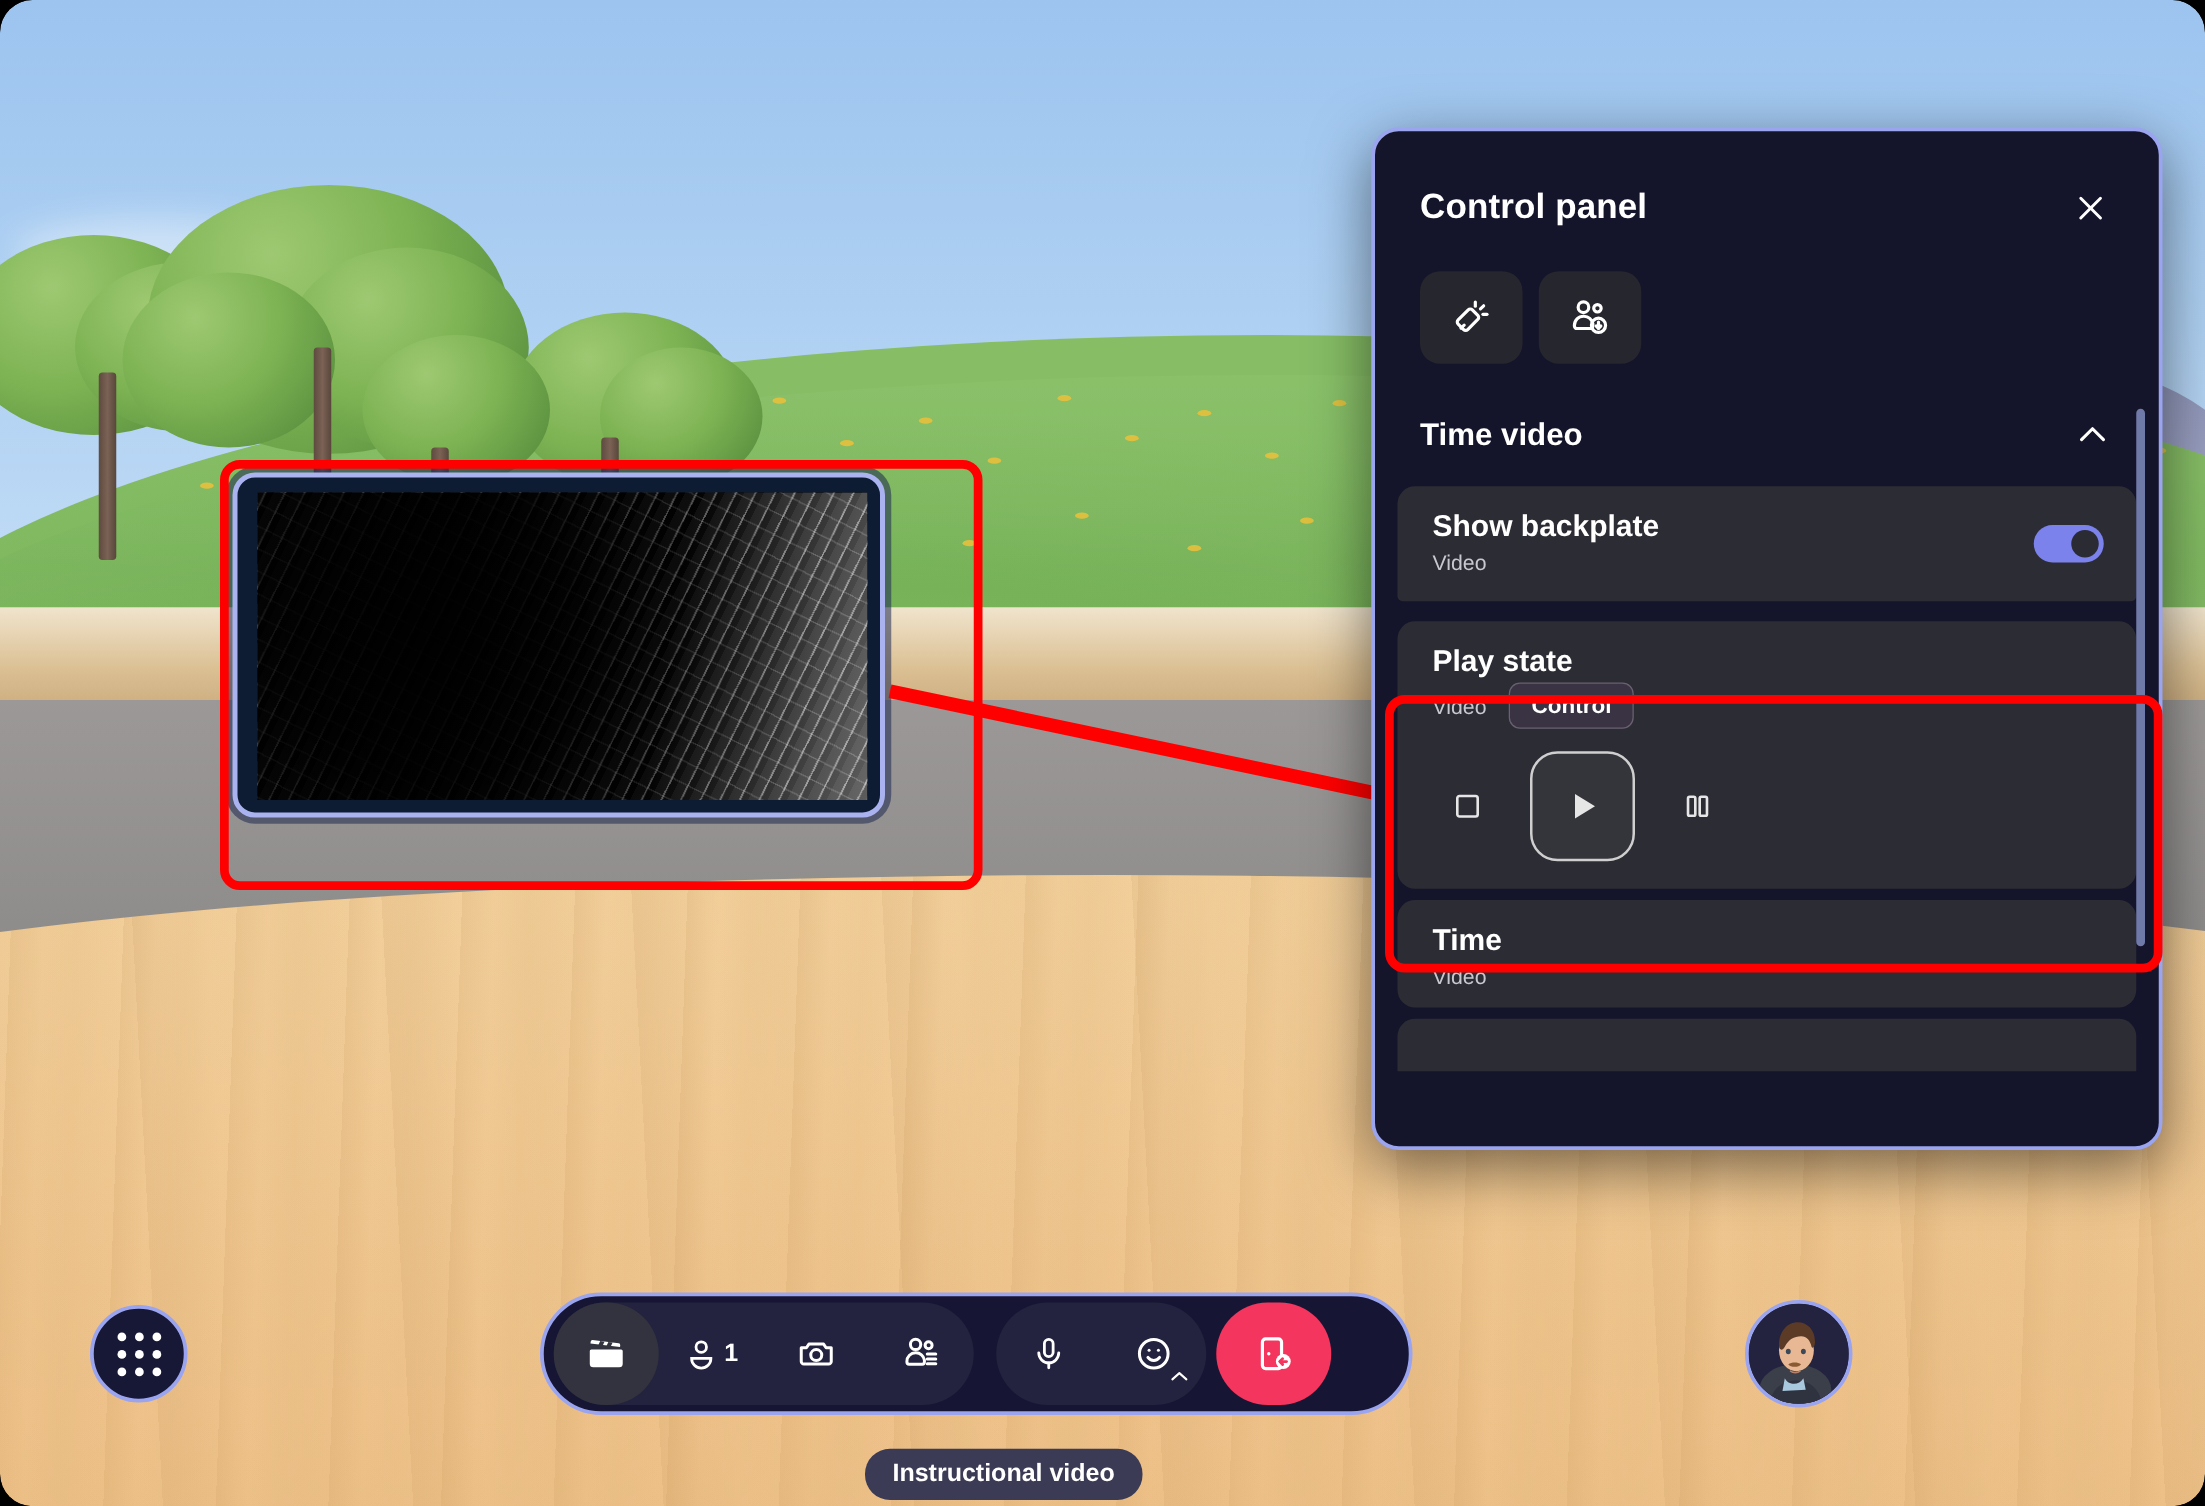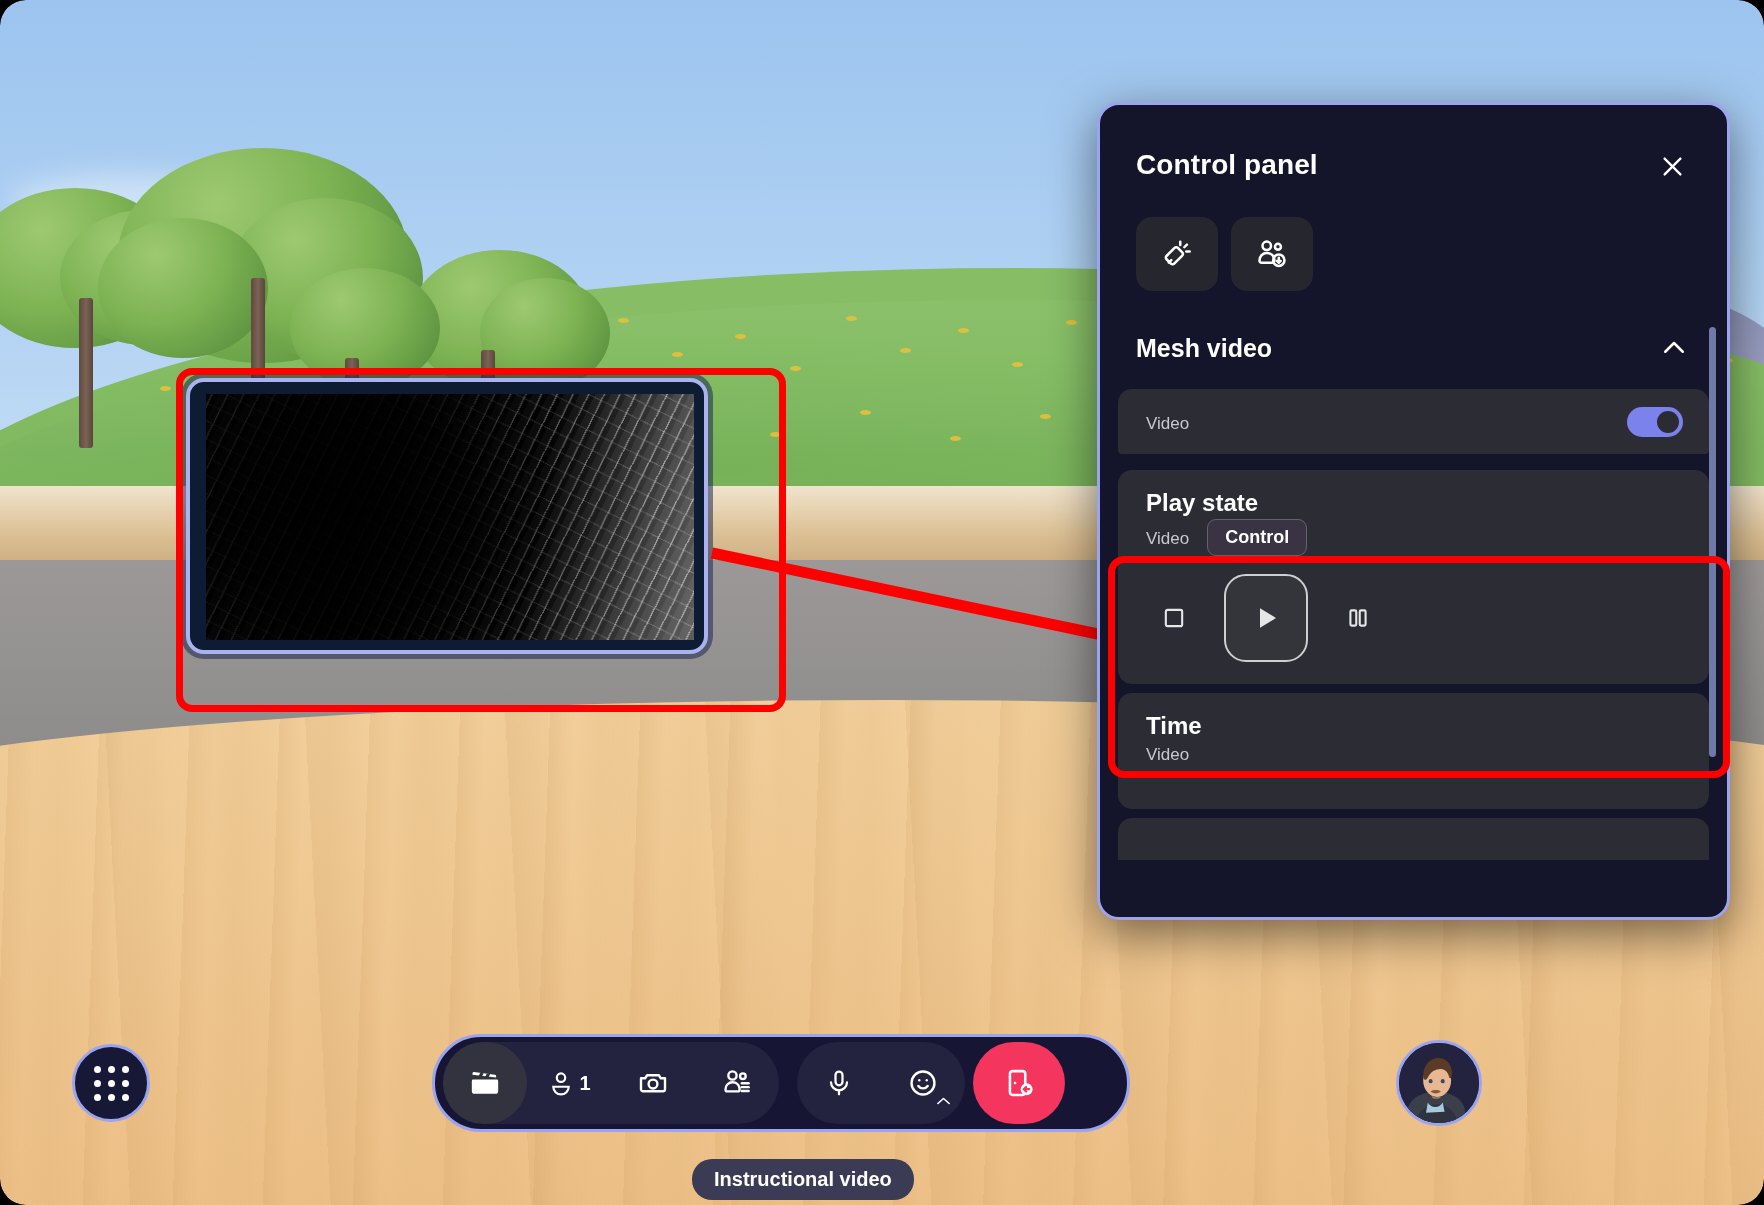--- a/index.html
+++ b/index.html
@@ -557,29 +557,30 @@
           <circle cx="16.8" cy="16.4" r="4"></circle>
           <path d="M16.8 14.6v3.4"></path>
           <path d="M15.5 16.8l1.3 1.3 1.3-1.3"></path>
         </svg>
       </div>
     </div>
 
     <div class="cp-body">
 
       <div class="section-head">
-        <div class="section-title">Mesh video</div>
+        <div class="section-title">Time video</div>
         <div class="chev">
           <svg width="30" height="30" viewBox="0 0 24 24" fill="none" stroke="currentColor" stroke-width="2" stroke-linecap="round" stroke-linejoin="round">
             <polyline points="5,15 12,8 19,15"></polyline>
           </svg>
         </div>
       </div>
 
       <div class="prop-card first">
+        <div class="prop-name">Show backplate</div>
         <div class="prop-sub">Video</div>
         <div class="toggle">
           <div class="knob"></div>
         </div>
       </div>
 
       <div class="prop-card" style="padding-bottom:22px;margin-top:16px;">
         <div class="prop-name">Play state</div>
         <div class="sub-row">
           <div class="prop-sub">Video</div>
@@ -598,21 +599,21 @@
           </div>
           <div class="tp-btn">
             <svg width="28" height="28" viewBox="0 0 24 24" fill="none" stroke="currentColor" stroke-width="1.8">
               <rect x="5.5" y="5.5" width="5" height="13" rx="1.1"></rect>
               <rect x="13.5" y="5.5" width="5" height="13" rx="1.1"></rect>
             </svg>
           </div>
         </div>
       </div>
 
-      <div class="prop-card" style="padding-bottom:44px;">
+      <div class="prop-card" style="padding-bottom:14px;">
         <div class="prop-name">Time</div>
         <div class="prop-sub">Video</div>
       </div>
 
       <div class="prop-card partial"></div>
 
     </div>
 
     <div class="cp-scrollbar"></div>
   </div>

